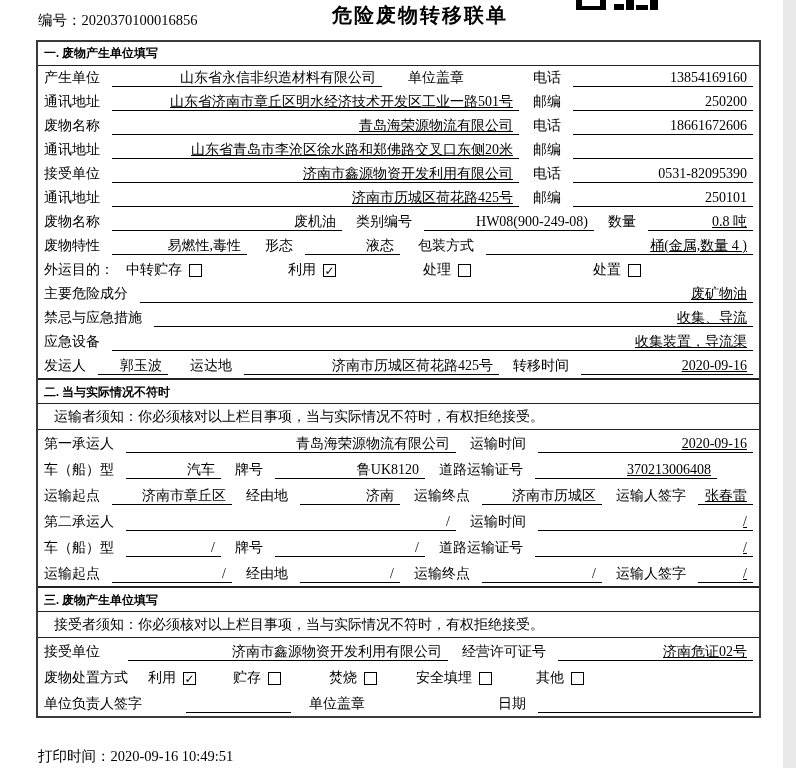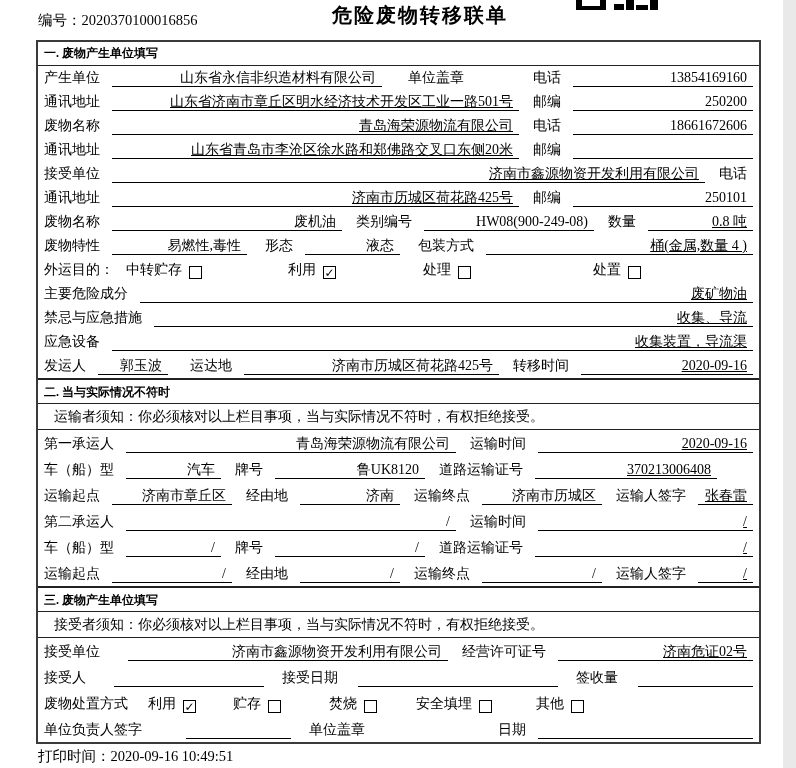--- a/index.html
+++ b/index.html
@@ -27,21 +27,21 @@
   .uv.fx { flex:1 1 auto;text-decoration:underline; }
   .sp { flex:1 1 auto; }
   .ind { padding-left:36px; }
 
   .w70{width:70px}.w95{width:95px}.w100{width:100px}.w105{width:105px}.w120{width:120px}.w135{width:135px}.w150{width:150px}.w170{width:170px}
   .w180{width:180px}.w200{width:200px}.w215{width:215px}.w230{width:230px}.w255{width:255px}
   .w270{width:270px}.w320{width:320px}.w330{width:330px}
   .ml8{margin-left:8px}.ml14{margin-left:12px}.ml16{margin-left:16px}.ml20{margin-left:20px}.ml32{margin-left:32px}
   .mr36{margin-right:36px}
 
-  .opt { display:flex; align-items:flex-end; flex:0 0 auto; white-space:nowrap; }
+  .opt { display:flex; align-items:center; flex:0 0 auto; white-space:nowrap; }
   .ow156{width:156px}.ow129{width:129px}.ow164{width:164px}
   .ow79{width:79px}.ow90{width:90px}.ow81{width:81px}.ow114{width:114px}
   .cb { display:inline-block; width:13px; height:13px; border:1px solid #000; margin-left:7px;
         line-height:12px; text-align:center; font-size:12px; font-weight:700;
         font-family:"DejaVu Sans",sans-serif; }
 
   .print-line { position:absolute; left:38px; top:747px; font-size:14.5px; white-space:nowrap; }
 </style>
 </head>
 <body>
@@ -94,20 +94,21 @@
         <span class="lbl">通讯地址</span>
         <span class="uv fx">山东省青岛市李沧区徐水路和郑佛路交叉口东侧20米</span>
         <span class="lbl ml8">邮编</span>
         <span class="uv w180"></span>
       </div>
 
       <div class="row">
         <span class="lbl">接受单位</span>
         <span class="uv fx">济南市鑫源物资开发利用有限公司</span>
         <span class="lbl ml8">电话</span>
+        <span class="uv w180">0531-82095390</span>
       </div>
 
       <div class="row">
         <span class="lbl">通讯地址</span>
         <span class="uv fx">济南市历城区荷花路425号</span>
         <span class="lbl ml8">邮编</span>
         <span class="uv w180">250101</span>
       </div>
 
       <div class="row">
@@ -236,28 +237,20 @@
       <div class="sec-header">三. 废物产生单位填写</div>
       <div class="notice">接受者须知：你必须核对以上栏目事项，当与实际情况不符时，有权拒绝接受。</div>
 
       <div class="row">
         <span class="lbl">接受单位</span>
         <span class="uv w320 ml16">济南市鑫源物资开发利用有限公司</span>
         <span class="lbl ml8">经营许可证号</span>
         <span class="uv fx">济南危证02号</span>
       </div>
 
-      <div class="row">
-        <span class="lbl">接受人</span>
-        <span class="uv w150 ml16"></span>
-        <span class="lbl ml14">接受日期</span>
-        <span class="uv w200 ml8"></span>
-        <span class="lbl ml14">签收量</span>
-        <span class="uv fx ml8"></span>
-      </div>
 
       <div class="row">
         <span class="lbl">废物处置方式</span>
         <span class="opt ow79 ml8">
           <span>利用</span>
           <span class="cb">✓</span>
         </span>
         <span class="opt ow90">
           <span>贮存</span>
           <span class="cb"></span>

